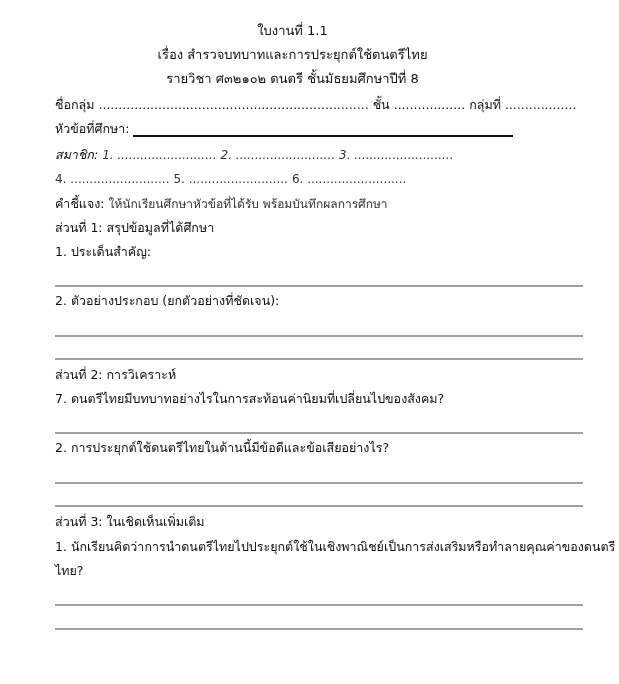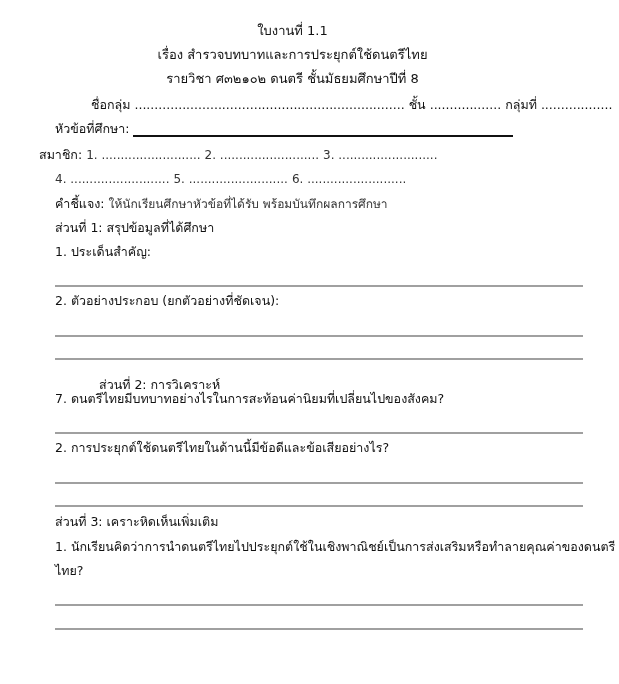--- a/index.html
+++ b/index.html
@@ -45,33 +45,33 @@
       background: #111111;
     }
   </style>
 </head>
 <body>
 
 <div class="center" style="top:22px;">ใบงานที่ 1.1</div>
 <div class="center" style="top:46px;">เรื่อง สำรวจบทบาทและการประยุกต์ใช้ดนตรีไทย</div>
 <div class="center" style="top:70px;">รายวิชา ศ๓๒๑๐๒ ดนตรี ชั้นมัธยมศึกษาปีที่ 8</div>
 
-<div class="txt" style="top:96px; left:55px;margin-left:36px;">
+<div class="txt" style="top:96px; left:55px;">
   <span>ชื่อกลุ่ม</span>
   <span>....................................................................</span>
   <span>ชั้น</span>
   <span>..................</span>
   <span>กลุ่มที่</span>
   <span>..................</span>
 </div>
 
 <div class="txt" style="top:120px; left:55px;">หัวข้อที่ศึกษา:</div>
 <div class="topic-line" style="top:135px;"></div>
 
-<div class="txt" style="top:146px; left:39px;">
+<div class="txt" style="top:146px; left:55px;font-style:italic;">
   <span>สมาชิก:</span>
   <span class="light">1. ..........................</span>
   <span class="light">2. ..........................</span>
   <span class="light">3. ..........................</span>
 </div>
 <div class="txt" style="top:170px; left:55px;">
   <span class="light">4. ..........................</span>
   <span class="light">5. ..........................</span>
   <span class="light">6. ..........................</span>
 </div>
@@ -81,24 +81,24 @@
   <span class="light">ให้นักเรียนศึกษาหัวข้อที่ได้รับ พร้อมบันทึกผลการศึกษา</span>
 </div>
 
 <div class="txt" style="top:219px; left:55px;">ส่วนที่ 1: สรุปข้อมูลที่ได้ศึกษา</div>
 <div class="txt" style="top:243px; left:55px;">1. ประเด็นสำคัญ:</div>
 <div class="rule" style="top:285px;"></div>
 <div class="txt" style="top:292px; left:55px;text-align:right;">2. ตัวอย่างประกอบ (ยกตัวอย่างที่ชัดเจน):</div>
 <div class="rule" style="top:335px;"></div>
 <div class="rule" style="top:358px;"></div>
 
-<div class="txt" style="top:376px; left:55px;margin-left:44px;">ส่วนที่ 2: การวิเคราะห์</div>
+<div class="txt" style="top:366px; left:55px;">ส่วนที่ 2: การวิเคราะห์</div>
 <div class="txt" style="top:390px; left:55px;">7. ดนตรีไทยมีบทบาทอย่างไรในการสะท้อนค่านิยมที่เปลี่ยนไปของสังคม?</div>
 <div class="rule" style="top:432px;"></div>
 <div class="txt" style="top:439px; left:55px;">2. การประยุกต์ใช้ดนตรีไทยในด้านนี้มีข้อดีและข้อเสียอย่างไร?</div>
 <div class="rule" style="top:482px;"></div>
 <div class="rule" style="top:505px;"></div>
 
-<div class="txt" style="top:513px; left:55px;">ส่วนที่ 3: เคราะหิดเห็นเพิ่มเติม</div>
+<div class="txt" style="top:513px; left:55px;">ส่วนที่ 3: ในเชิดเห็นเพิ่มเติม</div>
 <div class="txt" style="top:538px; left:55px;">1. นักเรียนคิดว่าการนำดนตรีไทยไปประยุกต์ใช้ในเชิงพาณิชย์เป็นการส่งเสริมหรือทำลายคุณค่าของดนตรี</div>
 <div class="txt" style="top:562px; left:55px;">ไทย?</div>
 <div class="rule" style="top:604px;"></div>
 <div class="rule" style="top:628px;"></div>
 
 </body></html>

